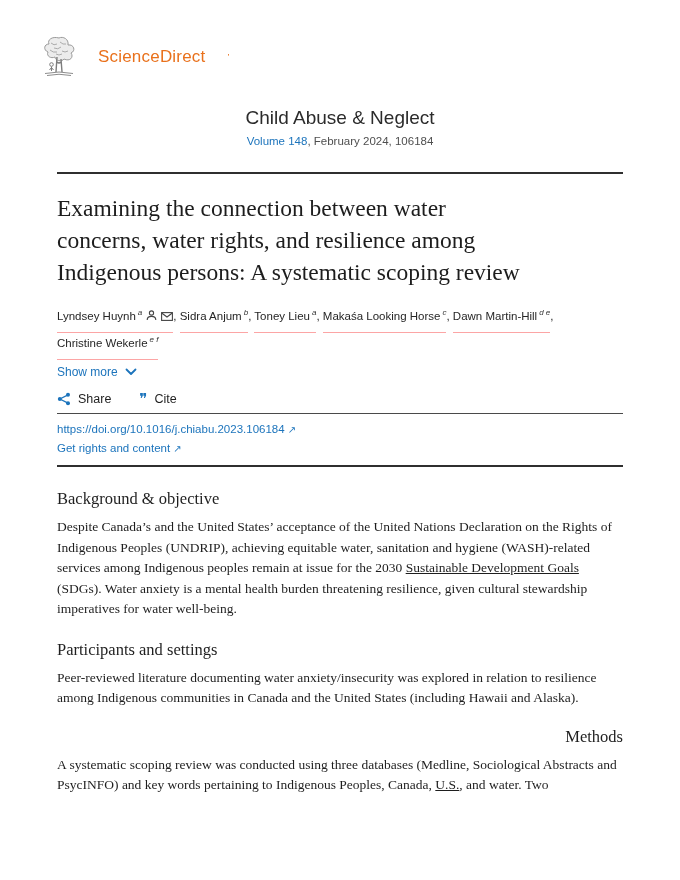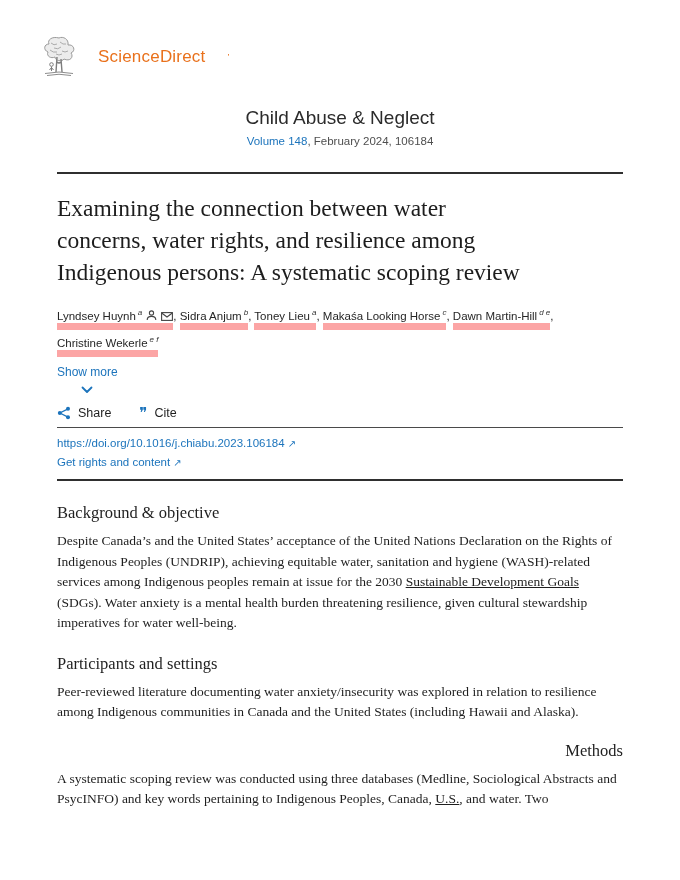--- a/index.html
+++ b/index.html
@@ -44,34 +44,34 @@
     margin-top: 18px;
     font-family: "Liberation Serif", serif;
     font-weight: 400; font-size: 23.5px; line-height: 32px; color: #1d1d1d;
   }
   .article-title span { display: block; }
 
   
   .authors { margin-top: 13px; font-size: 11.5px; line-height: 23px; color: #262626; }
   .author { cursor: pointer; white-space: nowrap; }
   .author-link {
-    border-bottom: 7px solid #fca5a5; padding-bottom: 1px;
+    border-bottom: 1px solid #fca5a5; padding-bottom: 10px;
     display: inline; white-space: nowrap;
   }
   .author-sup {
     font-size: 8px; font-style: italic; vertical-align: 5px; margin-left: 2px; color: #333;
   }
   .author-sep { color: #262626; }
   .author-icon { vertical-align: -1px; margin-left: 4px; }
 
   
   .show-more {
     margin-top: 10px; display: inline-flex; align-items: center; gap: 7px;
     background: none; border: none; color: #1c74bc; font-size: 12px;
-    font-family: "Liberation Sans", sans-serif; cursor: pointer; padding: 0; flex-direction: column;
+    font-family: "Liberation Sans", sans-serif; cursor: pointer; padding: 0;
   }
   .share-row { margin-top: 12px; display: flex; gap: 28px; }
   .action-btn {
     background: none; border: none; padding: 0;
     display: inline-flex; align-items: center; gap: 7px;
     font-family: "Liberation Sans", sans-serif;
     font-size: 12.5px; color: #1f1f1f; cursor: pointer;
   }
   .cite-glyph { color: #1c74bc; font-size: 15px; line-height: 12px; }
 

